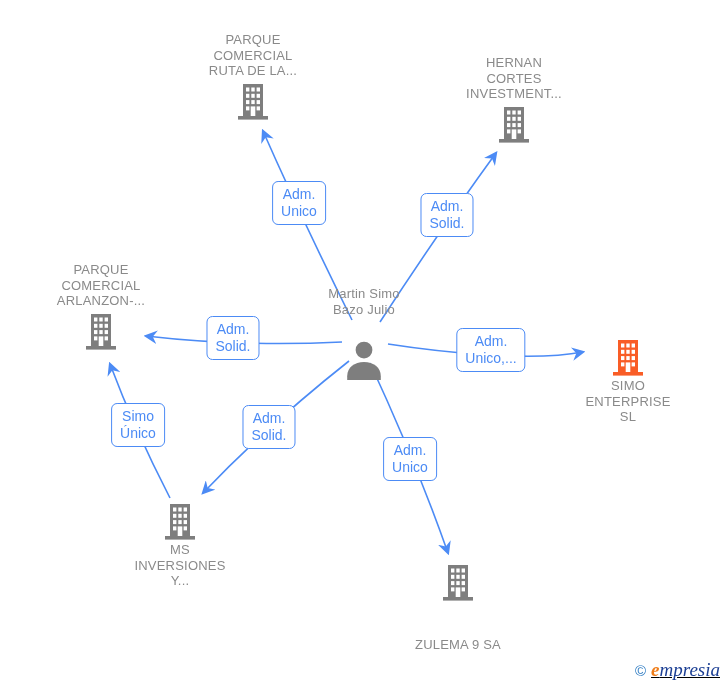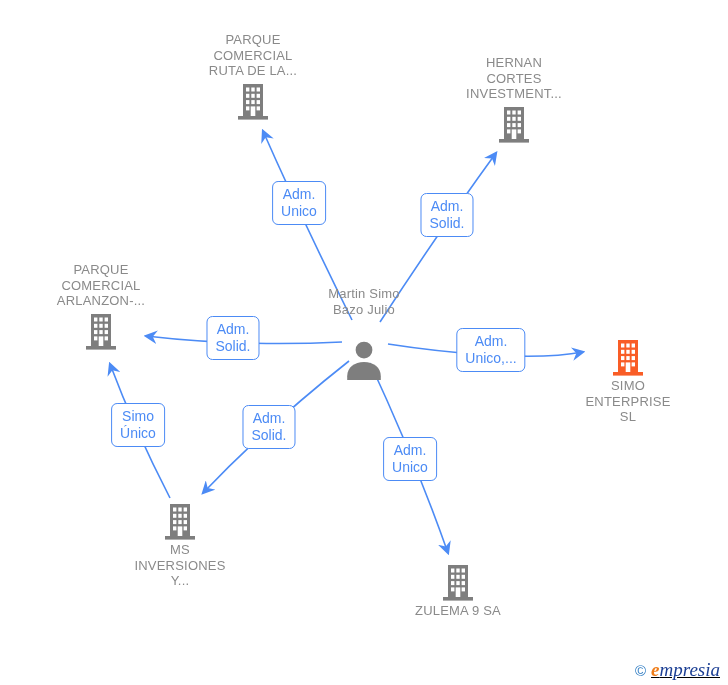--- a/index.html
+++ b/index.html
@@ -126,21 +126,21 @@
 
   <div class="node" style="left:105px;top:502px;justify-content:flex-end;">
     <svg class="icon-building">
         <use href="#building"></use>
       </svg>
     <div class="node-label gap-below-icon">MS
 INVERSIONES
 Y...</div>
   </div>
 
-  <div class="node" style="left:383px;top:563px;">
+  <div class="node" style="left:383px;top:563px;gap:34px;">
     <svg class="icon-building">
         <use href="#building"></use>
       </svg>
     <div class="node-label gap-below-icon">ZULEMA 9 SA</div>
   </div>
 
   <div class="edge-label" style="left:299px;top:203px;">Adm.
 Unico</div>
   <div class="edge-label" style="left:447px;top:215px;">Adm.
 Solid.</div>

